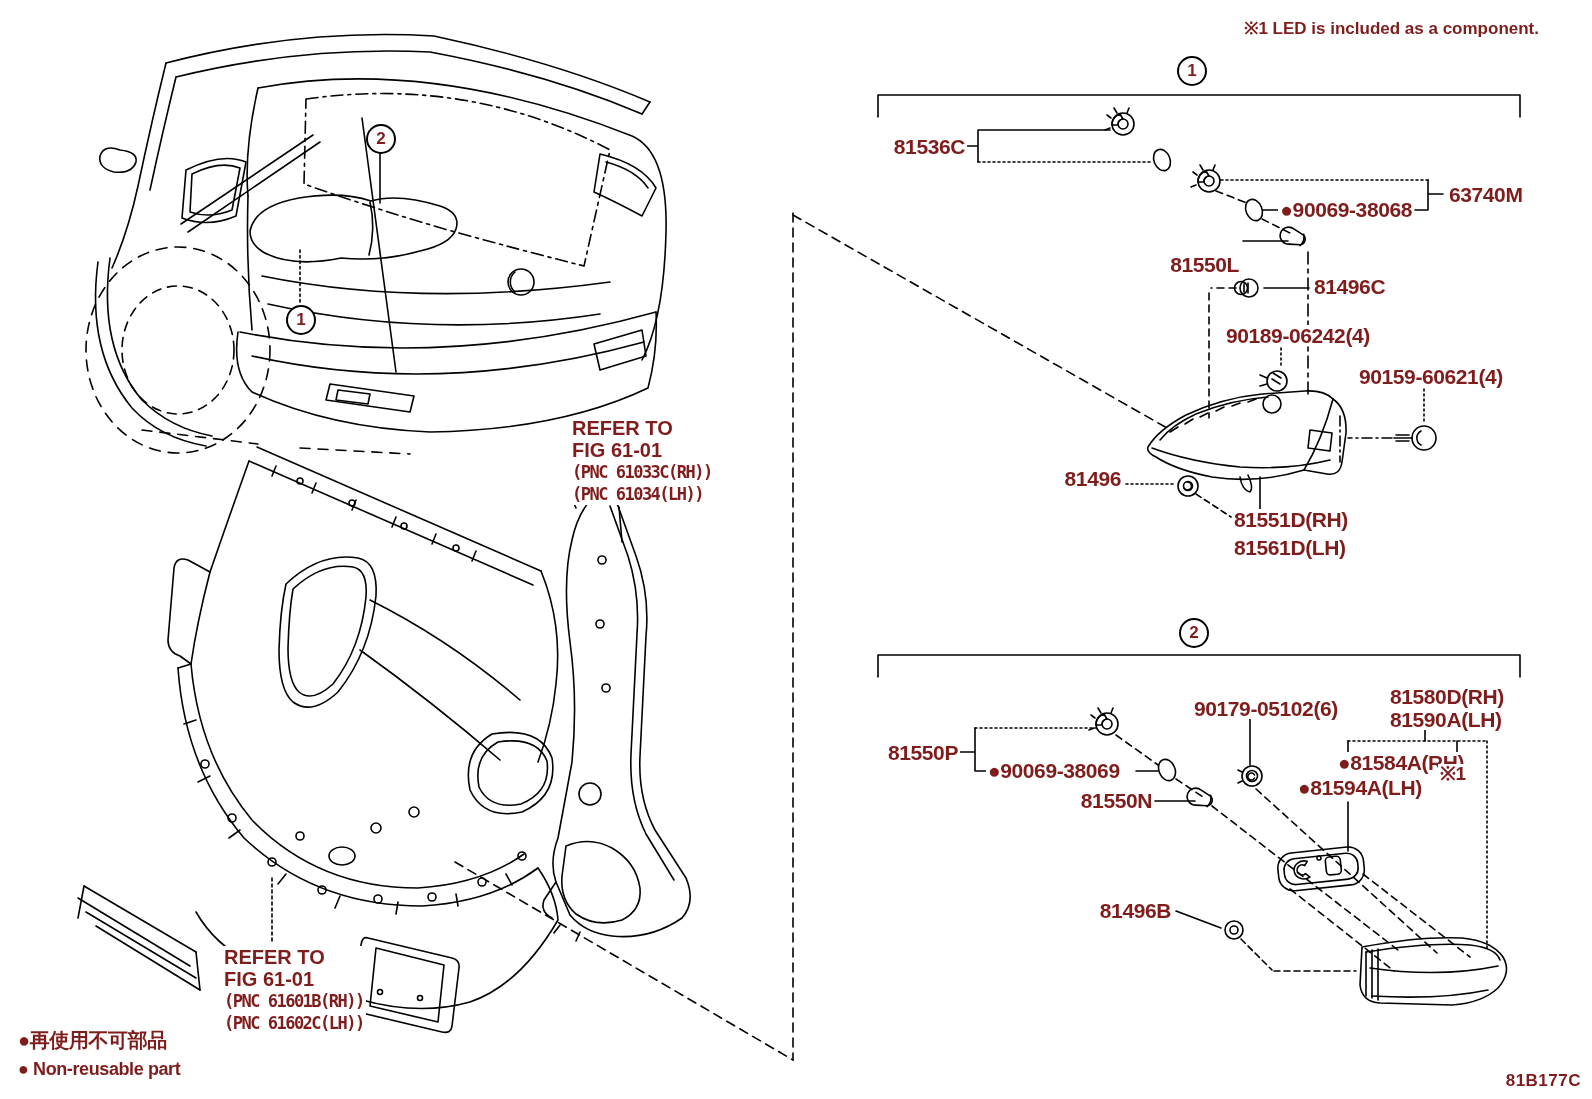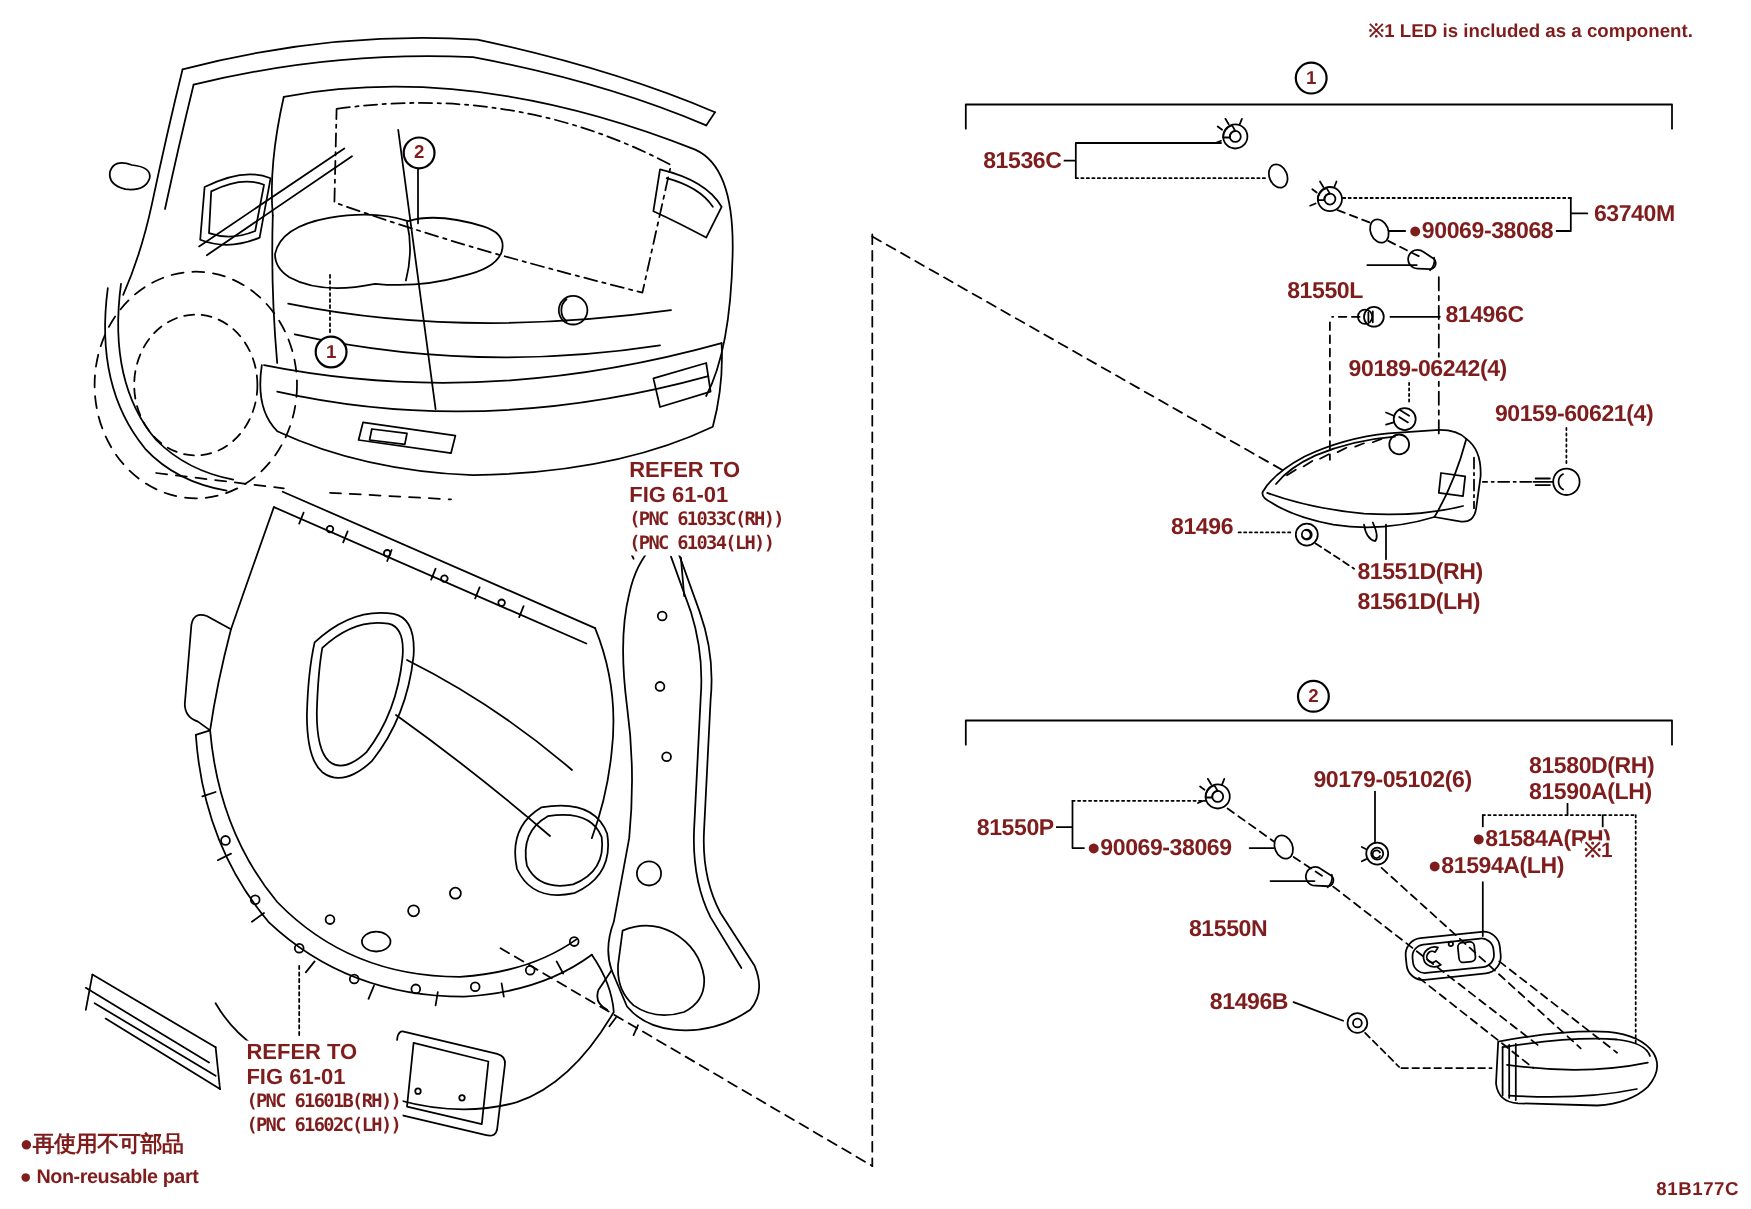--- a/index.html
+++ b/index.html
@@ -279,21 +279,21 @@
 <div class="lbl" style="right:351px;top:230px;margin-top:24px;">81550L</div>
 <div class="lbl" style="left:1312px;top:276px;">81496C</div>
 <div class="lbl" style="left:1224px;top:325px;">90189-06242(4)</div>
 <div class="lbl" style="left:1357px;top:366px;">90159-60621(4)</div>
 <div class="lbl" style="right:469px;top:468px;">81496</div>
 <div class="lbl" style="left:1232px;top:509px;">81551D(RH)</div>
 <div class="lbl" style="left:1232px;top:537px;">81561D(LH)</div>
 
 <div class="lbl" style="right:632px;top:742px;">81550P</div>
 <div class="lbl" style="left:986px;top:760px;">●90069-38069</div>
-<div class="lbl" style="right:438px;top:790px;margin-top:44px;">81550N</div>
+<div class="lbl" style="right:438px;top:790px;">81550N</div>
 <div class="lbl" style="left:1192px;top:698px;">90179-05102(6)</div>
 <div class="lbl" style="left:1388px;top:686px;">81580D(RH)</div>
 <div class="lbl" style="left:1388px;top:709px;">81590A(LH)</div>
 <div class="lbl" style="left:1296px;top:752px;margin-left:40px;">●81584A(RH)</div>
 <div class="lbl" style="left:1296px;top:777px;">●81594A(LH)</div>
 <div class="lbl" style="left:1438px;top:764px;font-size:19px;">※1</div>
 <div class="lbl" style="right:419px;top:900px;">81496B</div>
 
 <div class="lbl refer" style="left:570px;top:417px;">
   <div class="big">REFER TO</div>

